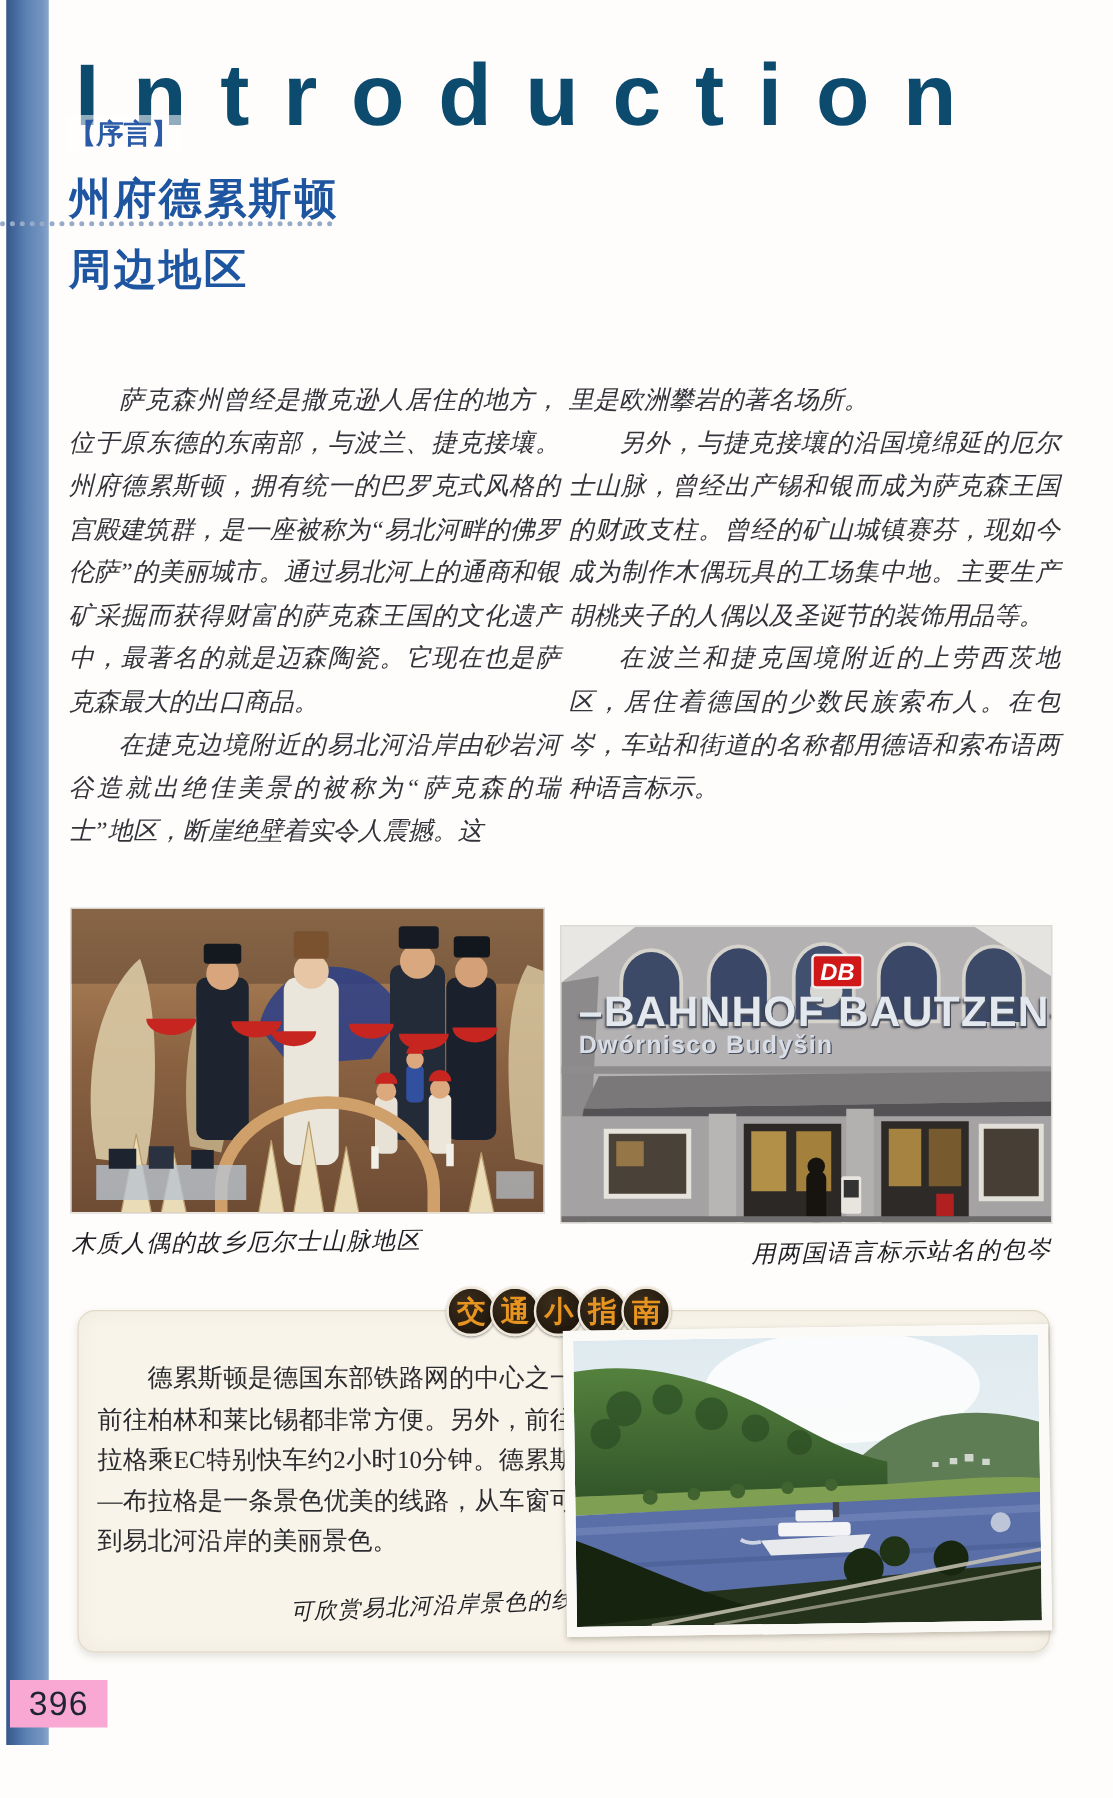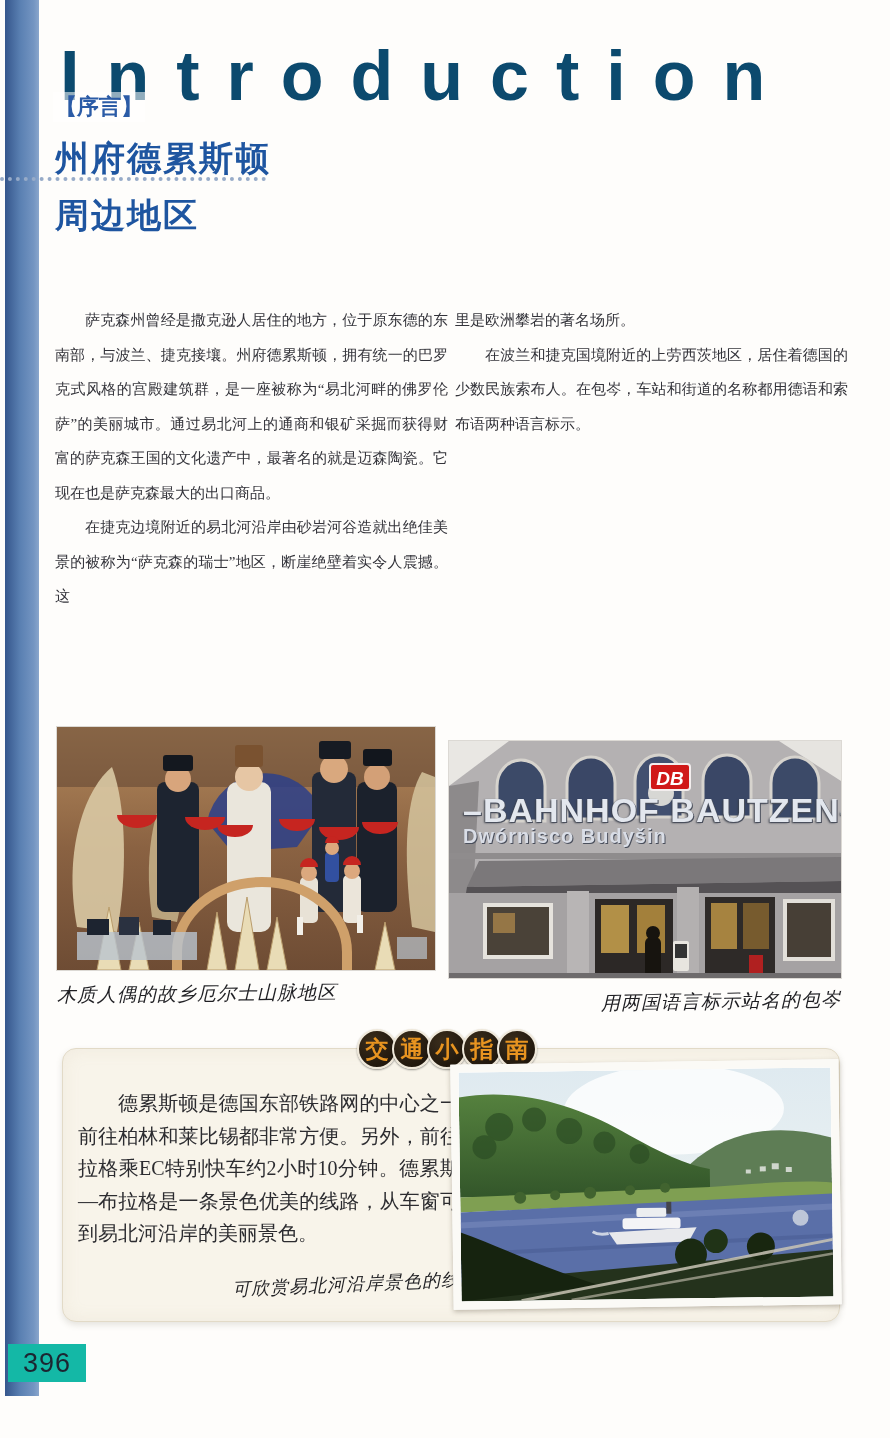--- a/index.html
+++ b/index.html
@@ -37,22 +37,22 @@
   }
   .title1{top:136px;}
   .title2{top:193px;text-align:right;}
   .dotted-rule{
     left:0;top:177px;width:266px;height:0;
     border-top:4px dotted #97abc8;
   }
 
   
   .col{
-    width:393px;font-size:15px;line-height:34.5px;
-    text-align:justify;color:#33333a;
+    width:393px;font-size:20px;line-height:34.5px;
+    text-align:justify;color:#33333a;font-style:italic;
   }
   .col-left{left:55px;top:303px;}
   .col-right{left:455px;top:303px;}
   .col p{margin:0;}
   .indent{text-indent:2em;}
 
   
   .photo{overflow:hidden;box-shadow:0 0 0 1px rgba(120,110,95,.25);}
   .photo svg{display:block;}
   .photo-nutcracker{left:57px;top:727px;width:378px;height:243px;}
@@ -117,21 +117,21 @@
   .tip-photo{
     left:452px;top:1062px;width:372px;height:229px;
     background:#fff;border:8px solid #fbfaf6;
     box-shadow:0 2px 5px rgba(80,70,50,.35);
     transform:rotate(-0.8deg);overflow:hidden;
   }
 
   
   .pagenum{
     left:8px;top:1344px;width:78px;height:38px;
-    background:#14b8a6;color:#1c2531;
+    background:#f9a8d4;color:#1c2531;
     font-family:"Liberation Sans","DejaVu Sans",sans-serif;
     font-size:27px;line-height:38px;text-align:center;letter-spacing:1px;
   }
 </style>
 </head>
 <body>
 
 <div class="abs sidebar"></div>
 
 <div class="abs intro-word">Introduction</div>
@@ -139,20 +139,21 @@
 <div class="abs page-title title1">州府德累斯顿</div>
 <div class="abs dotted-rule"></div>
 <div class="abs page-title title2">周边地区</div>
 
 <div class="abs col col-left">
   <p class="indent">萨克森州曾经是撒克逊人居住的地方，位于原东德的东南部，与波兰、捷克接壤。州府德累斯顿，拥有统一的巴罗克式风格的宫殿建筑群，是一座被称为“易北河畔的佛罗伦萨”的美丽城市。通过易北河上的通商和银矿采掘而获得财富的萨克森王国的文化遗产中，最著名的就是迈森陶瓷。它现在也是萨克森最大的出口商品。</p>
   <p class="indent">在捷克边境附近的易北河沿岸由砂岩河谷造就出绝佳美景的被称为“萨克森的瑞士”地区，断崖绝壁着实令人震撼。这</p>
 </div>
 <div class="abs col col-right">
   <p>里是欧洲攀岩的著名场所。</p>
+  <p class="indent">另外，与捷克接壤的沿国境绵延的厄尔士山脉，曾经出产锡和银而成为萨克森王国的财政支柱。曾经的矿山城镇赛芬，现如今成为制作木偶玩具的工场集中地。主要生产胡桃夹子的人偶以及圣诞节的装饰用品等。</p>
   <p class="indent">在波兰和捷克国境附近的上劳西茨地区，居住着德国的少数民族索布人。在包岑，车站和街道的名称都用德语和索布语两种语言标示。</p>
 </div>
 
 <div class="abs photo photo-nutcracker">
   <svg width="378" height="243" viewBox="0 0 378 243">
     <defs>
       <linearGradient id="ncbg" x1="0" y1="0" x2="0" y2="1">
         <stop offset="0" stop-color="#b58a5c"></stop>
           <stop offset="0.5" stop-color="#8a6242"></stop>
           <stop offset="1" stop-color="#6e4c34"></stop>

